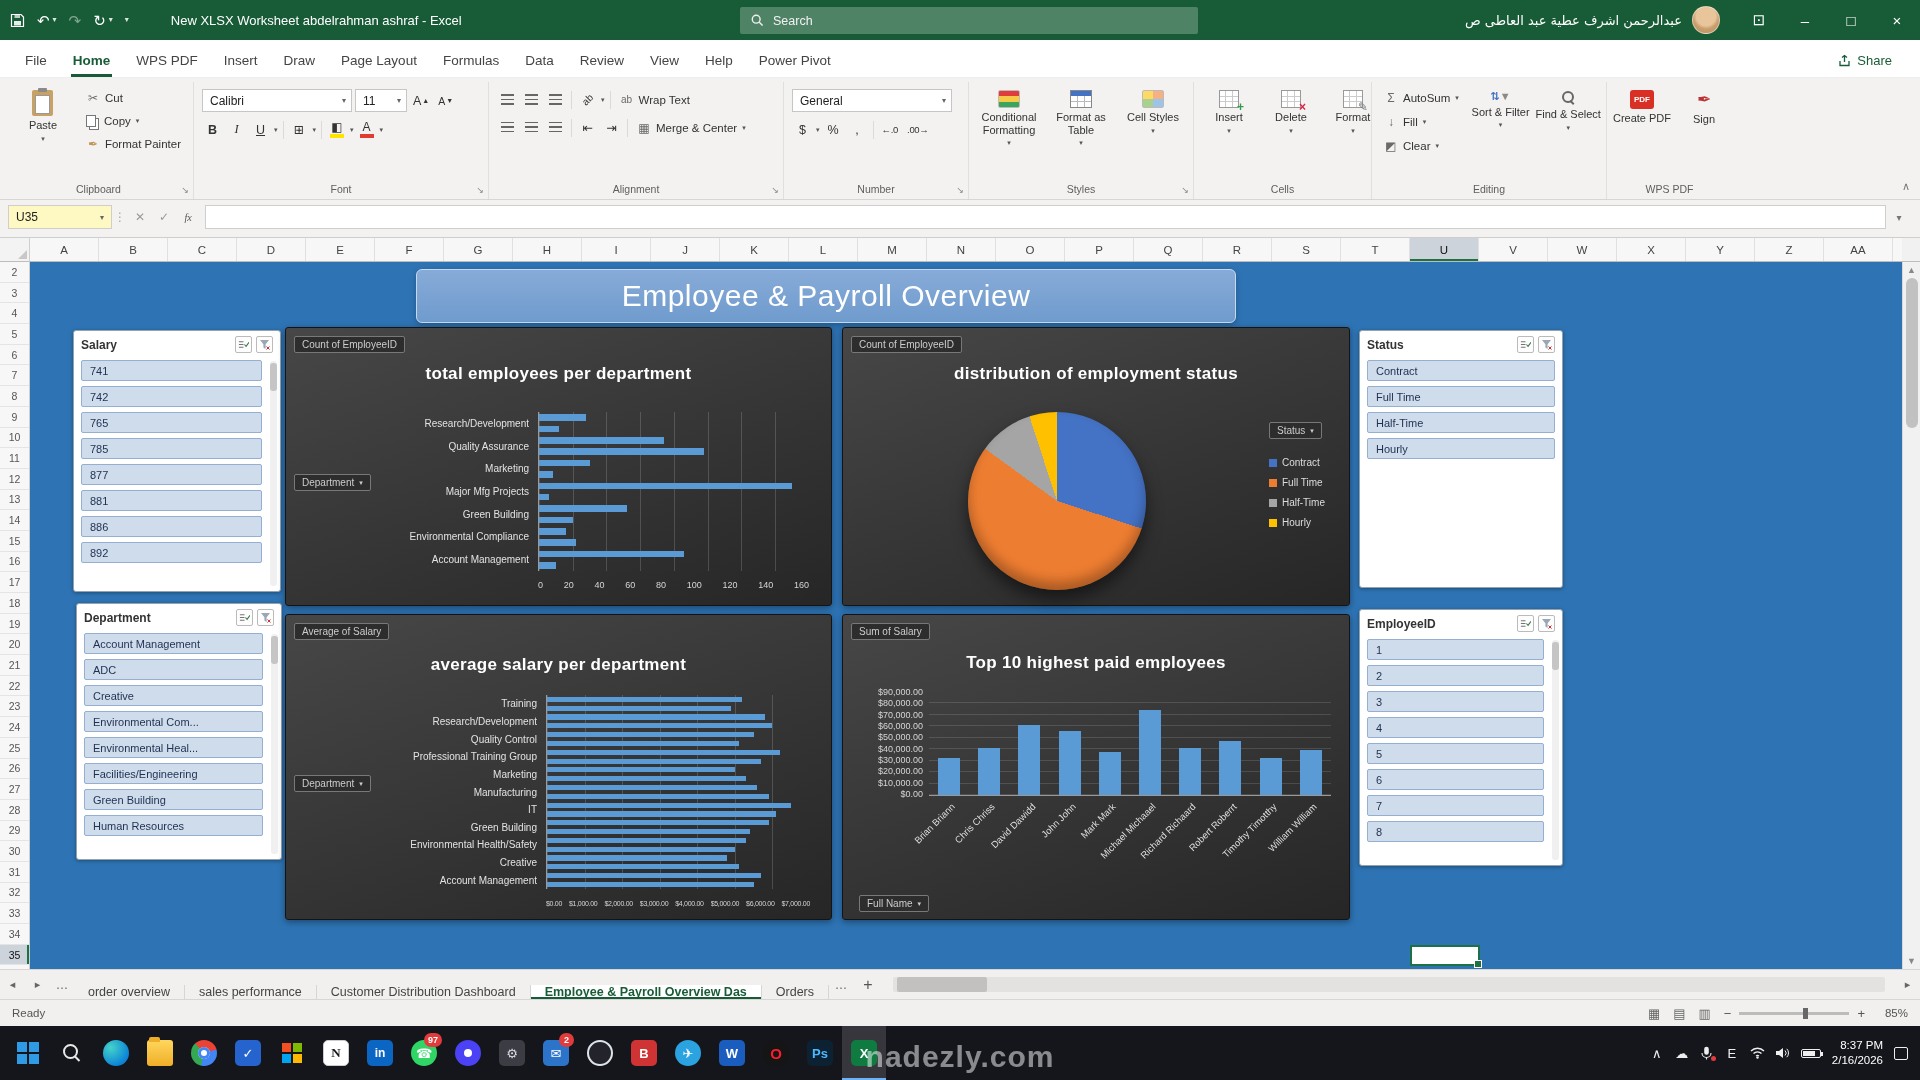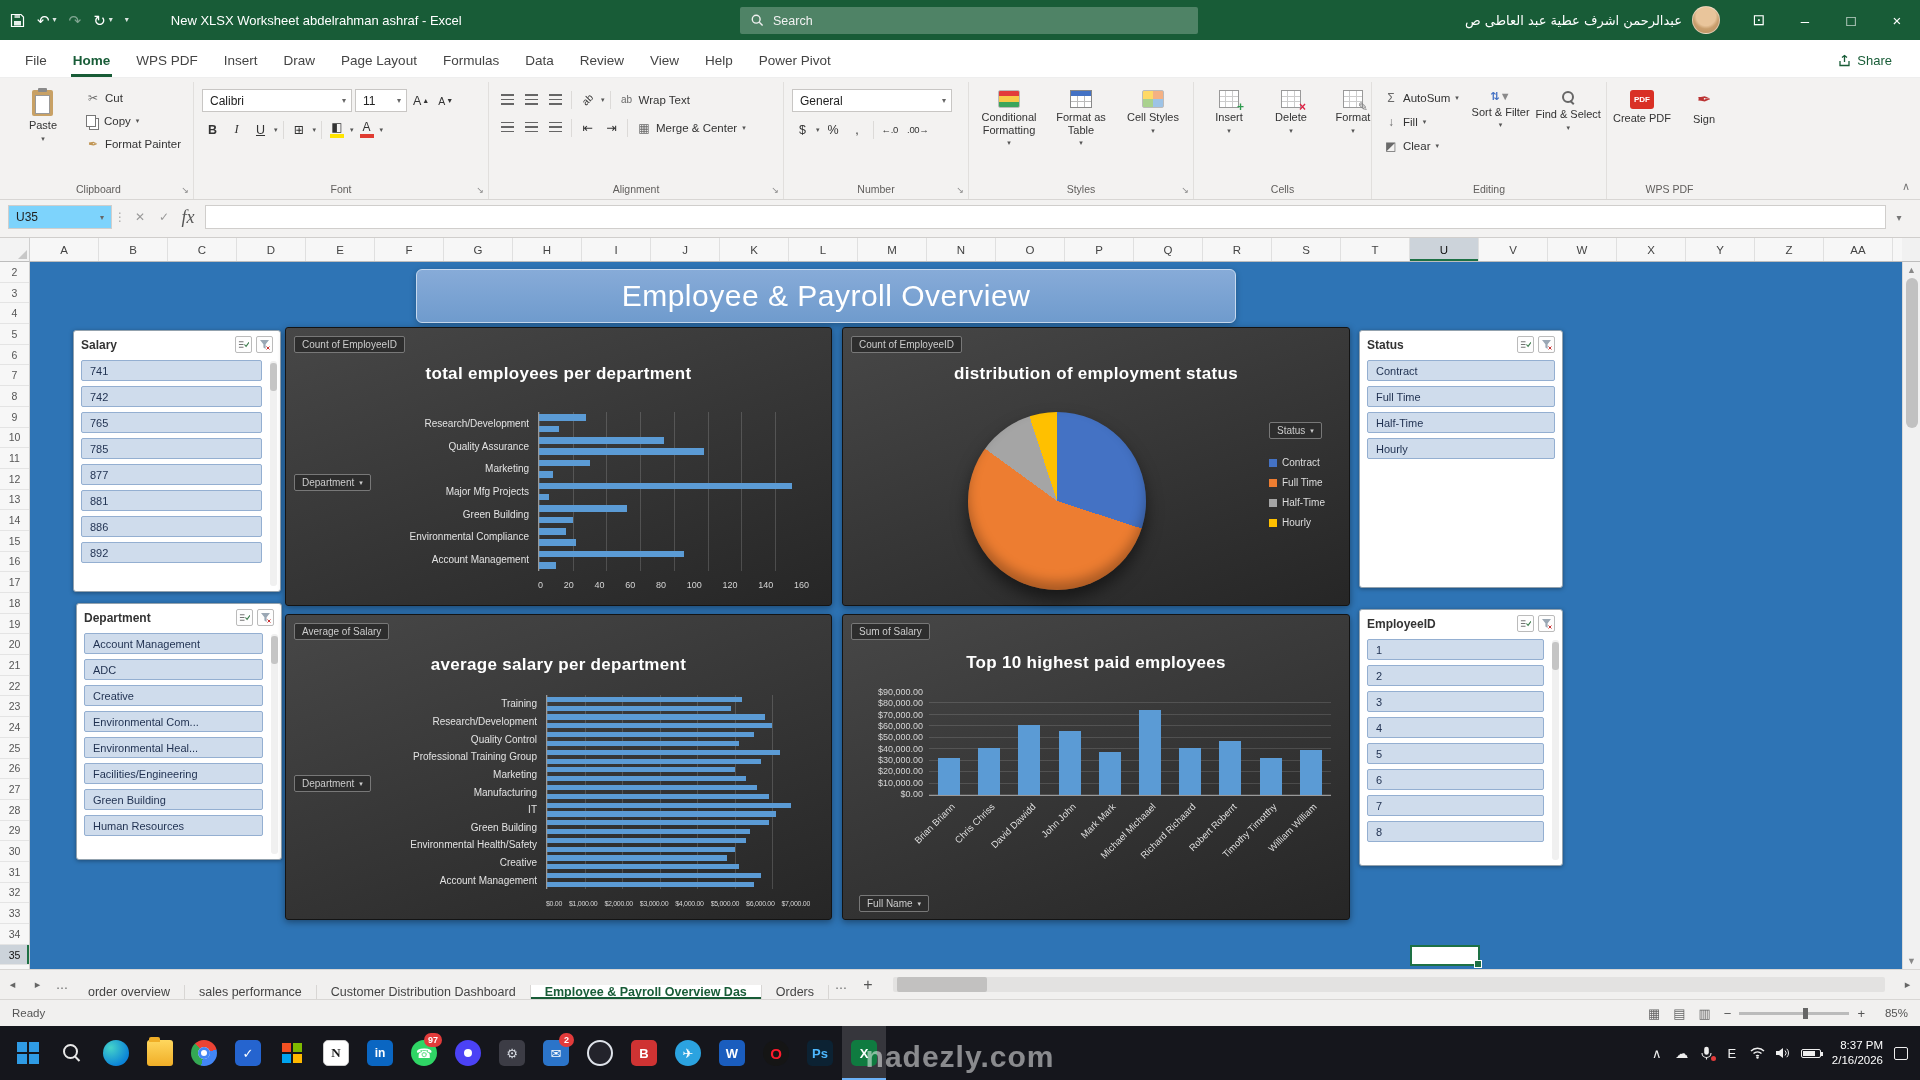--- a/index.html
+++ b/index.html
@@ -70,25 +70,25 @@
   .ic-grid .ov { position:absolute; right:-6px; bottom:-6px; font-size:12px; font-weight:700; line-height:1; }
   .ic-mag { display:inline-block; width:15px; height:15px; position:relative; }
   .ic-mag::before { content:""; position:absolute; left:1px; top:1px; width:8px; height:8px; border:2px solid #666; border-radius:50%; }
   .ic-mag::after { content:""; position:absolute; left:10px; top:10px; width:2px; height:5px; background:#666; transform:rotate(-45deg); }
   .ic-sort { font-size:11px; font-weight:700; color:#4472c4; }
   .ic-pdf { background:#d93025; color:#fff; font-size:8px; font-weight:700; padding:5px 4px; border-radius:3px; }
   .ribbon-collapse { position:absolute; right:10px; bottom:6px; font-size:11px; color:#777; cursor:pointer; }
 
   
   .formulabar { height:38px; background:#f3f2f1; display:flex; align-items:center; padding:5px 8px 8px; flex:none; border-bottom:1px solid #d0cecc; }
-  .namebox { width:104px; height:24px; background:#7dd3fc; border:1px solid #d0cecc; display:flex; align-items:center; justify-content:space-between; padding:0 7px; font-size:12px; color:#222; cursor:pointer; }
+  .namebox { width:104px; height:24px; background:#fef9c3; border:1px solid #d0cecc; display:flex; align-items:center; justify-content:space-between; padding:0 7px; font-size:12px; color:#222; cursor:pointer; }
   .namebox .caret { font-size:8px; color:#666; }
   .fb-handle { width:16px; text-align:center; color:#aaa; font-size:12px; }
   .fb-btn { width:24px; height:24px; display:flex; align-items:center; justify-content:center; font-size:12px; color:#999; cursor:pointer; }
-  .fb-fx { font-style:italic; font-family:"Liberation Serif",serif; font-size:18px; color:#555; }
+  .fb-fx { font-style:italic; font-family:"Liberation Serif",serif; font-size:10px; color:#555; }
   .fb-input { flex:1; height:24px; background:#fff; border:1px solid #d0cecc; margin-left:5px; cursor:text; }
   .fb-collapse { width:26px; text-align:center; color:#777; font-size:10px; cursor:pointer; }
 
   
   .sheet { flex:1; display:flex; flex-direction:column; min-height:0; }
   .headers-row { height:24px; display:flex; flex:none; }
   .corner { width:30px; flex:none; background:#f3f3f3; border-right:1px solid #cfcfcf; border-bottom:1px solid #bdbdbd; position:relative; cursor:pointer; }
   .corner::after { content:""; position:absolute; right:2px; bottom:2px; border-left:9px solid transparent; border-bottom:9px solid #c8c8c8; }
   .colheads { flex:1; display:flex; overflow:hidden; background:#f7f7f7; border-bottom:1px solid #bdbdbd; }
   .col-h { width:69px; flex:none; display:flex; align-items:center; justify-content:center; font-size:11.5px; color:#444; border-right:1px solid #e0e0e0; cursor:pointer; }

